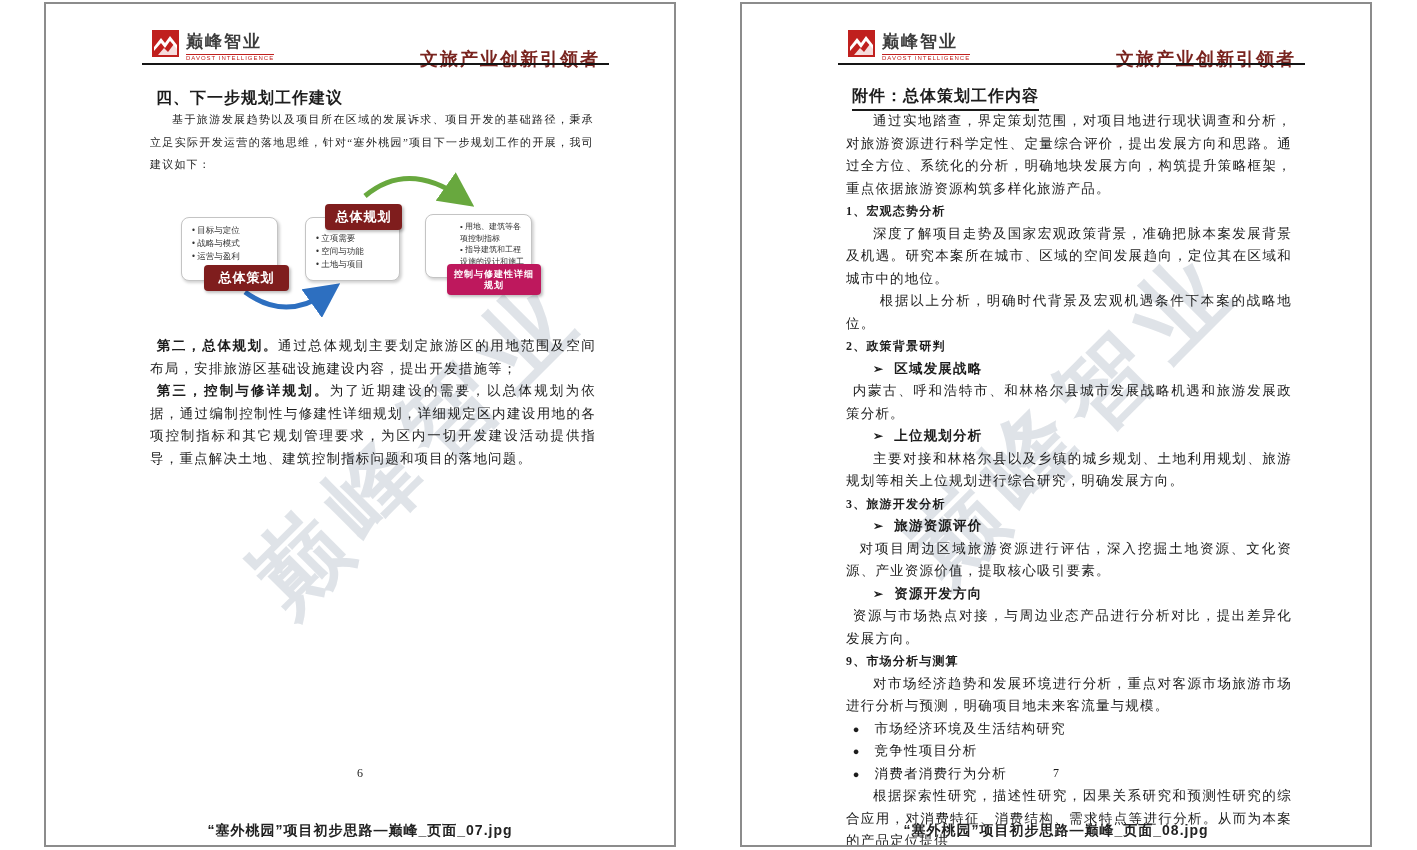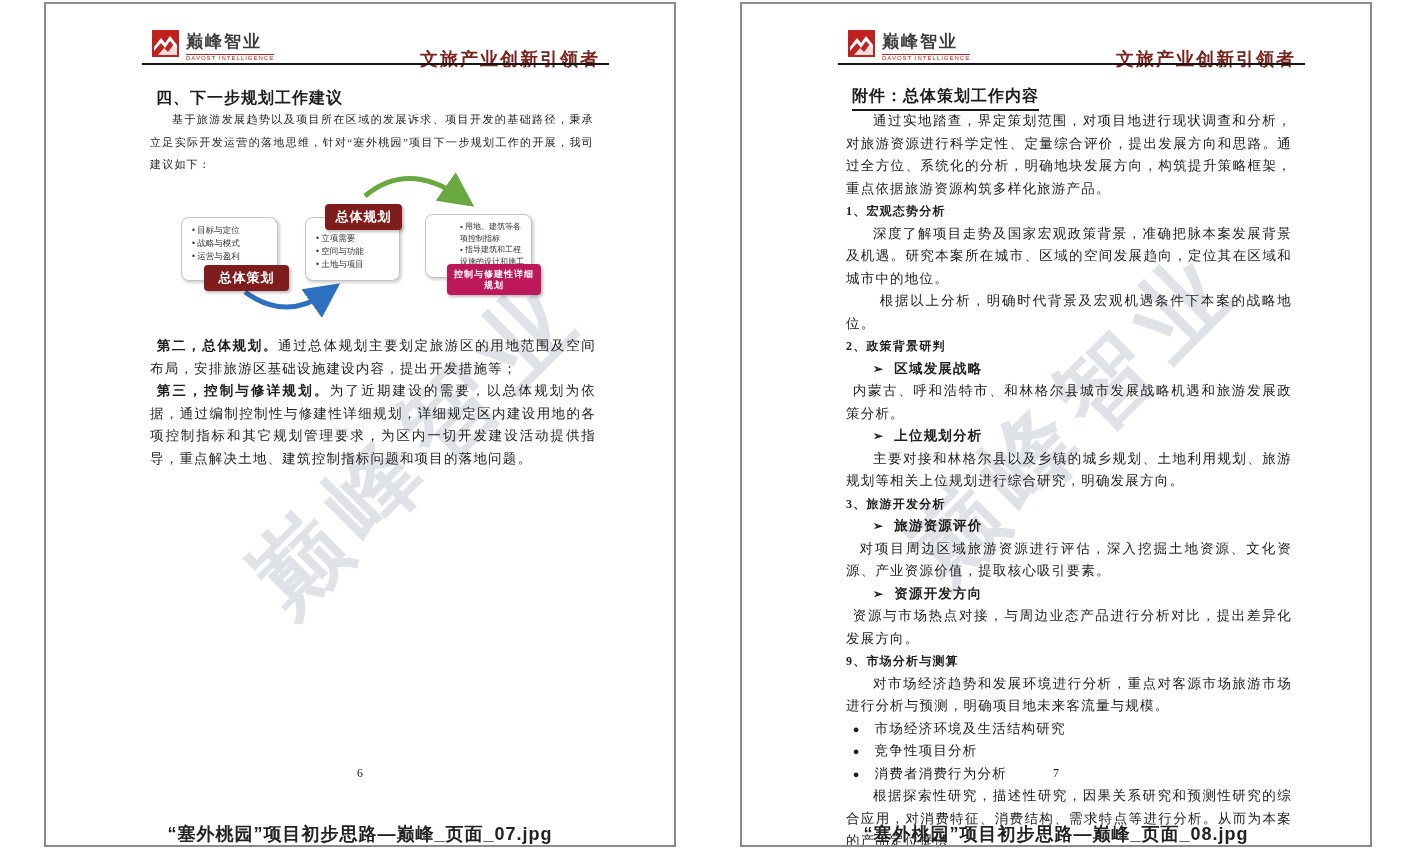--- a/index.html
+++ b/index.html
@@ -42,21 +42,21 @@
   .indent25{text-indent:2.5em;}
   .indent1{text-indent:1em;}
   .indent05{text-indent:0.5em;}
   .sub-h{font-weight:bold;padding-left:2em;}
   .sub-h .arrow{margin-right:10px;font-size:12px;}
   .blt{padding-left:0.5em;}
   .blt .dot{margin-right:14px;font-size:11px;}
   .hang{margin-left:1.5em;text-indent:2em;}
 
   .pagenum{position:absolute;left:0;top:762px;width:100%;text-align:center;font-size:12px;}
-  .caption{position:absolute;left:0;top:818px;width:100%;text-align:center;font-size:18px;
+  .caption{position:absolute;left:0;top:818px;width:100%;text-align:center;font-size:14px;
     font-weight:bold;font-family:"Liberation Sans",sans-serif;letter-spacing:1px;color:#222;}
 
   
   .diagram{position:absolute;left:0;top:0;width:632px;height:845px;pointer-events:none;}
   .dg-box{position:absolute;background:#fff;border:1px solid #c4c4c4;border-radius:8px;
     box-shadow:1.5px 2px 3px rgba(0,0,0,.18);box-sizing:border-box;padding:6px 4px 4px 10px;}
   .dg-box ul{margin:0;padding:0;list-style:none;font-size:8.5px;line-height:13px;
     color:#333;font-family:"Liberation Sans",sans-serif;letter-spacing:0;}
   .dg-box li::before{content:"• ";}
   .dg-label{position:absolute;border-radius:4px;color:#fff;font-weight:bold;text-align:center;

